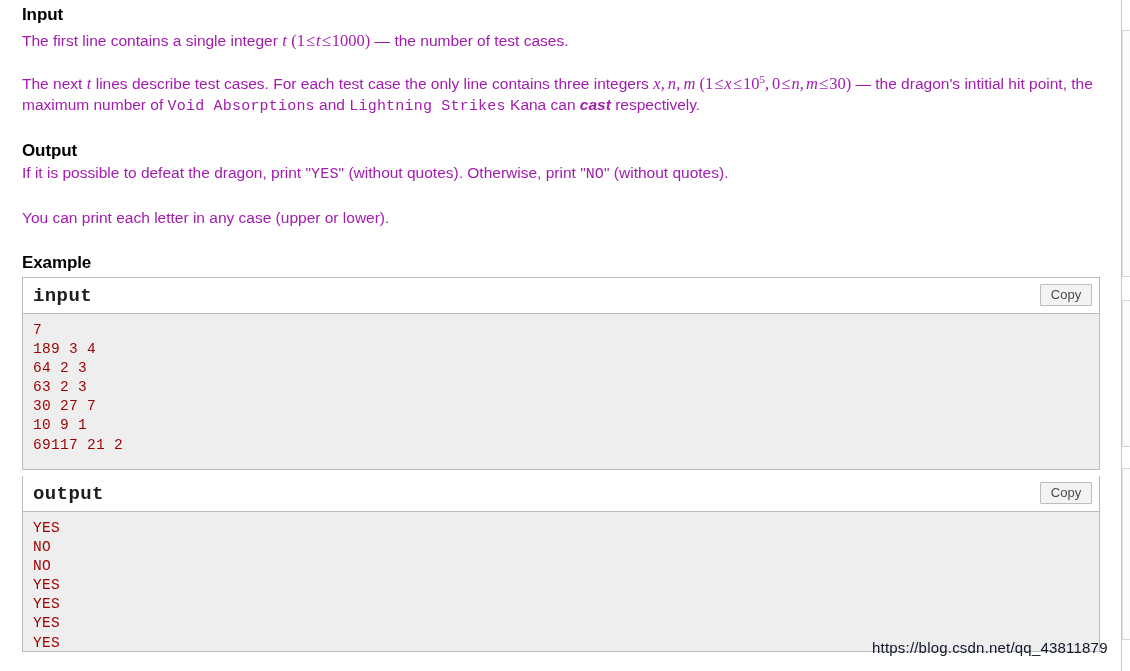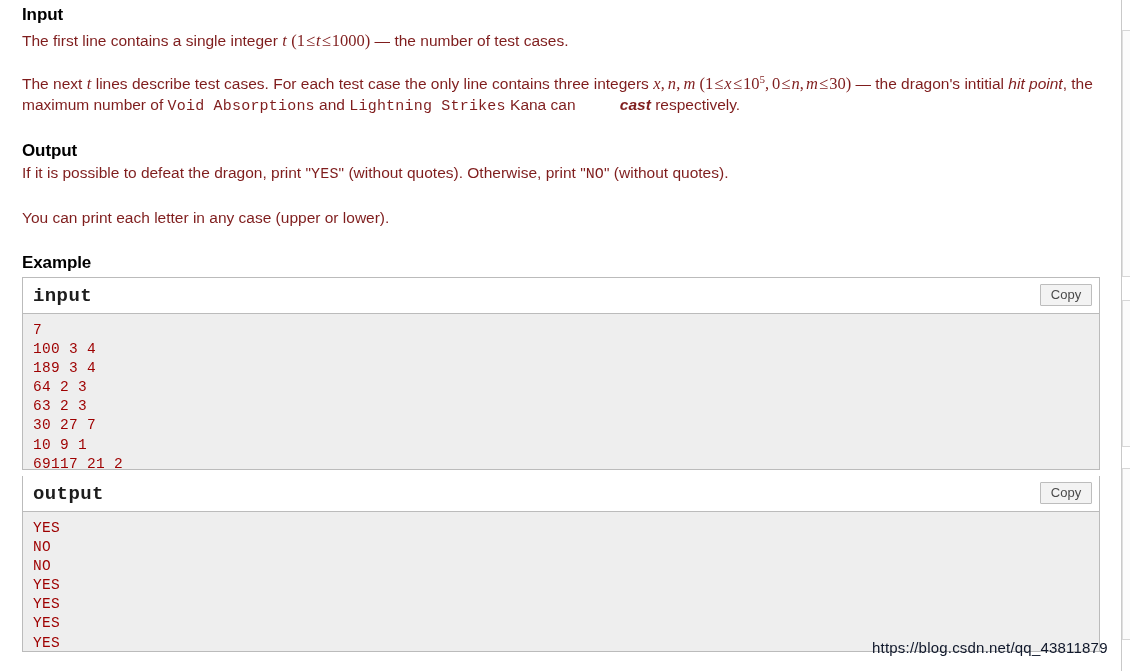--- a/index.html
+++ b/index.html
@@ -62,21 +62,21 @@
     line-height: 22px;
     letter-spacing: -0.1px;
     color: #000;
   }
 
   p.para {
     font-size: 15.5px;
     line-height: 21px;
     margin: 0;
     padding: 0;
-    color: #7f1d1d;
+    color: #a21caf;
   }
 
   
   .mj {
     font-family: "Liberation Serif", "DejaVu Serif", serif;
     font-style: italic;
     font-size: 16.5px;
     letter-spacing: 0.2px;
   }
   .mj-up {
@@ -98,26 +98,24 @@
     line-height: 0;
   }
 
   
   .tt {
     font-family: "Liberation Mono", "DejaVu Sans Mono", monospace;
     font-size: 15px;
     letter-spacing: 0.2px;
   }
   .it {
-    font-style: italic;
   }
   .bi {
     font-style: italic;
     font-weight: bold;
-    margin-left: 40px;
   }
 
   
   .sample-tests {
     position: absolute;
     left: 22px;
     width: 1078px;
     border: 1px solid #bbbbbb;
     box-sizing: border-box;
     background: #ffffff;
@@ -213,21 +211,21 @@
 
   <div class="content" style="top:252px;">
     <h2 class="section-title">Example</h2>
   </div>
 
   <div class="sample-tests" style="top:277px;">
     <div class="sample-title">
       <span class="label">input</span>
       <div class="copy-btn">Copy</div>
     </div>
-    <pre class="sample-pre" style="height:155px;"><span class="line">7</span><span class="line">100 3 4</span><span class="line">189 3 4</span><span class="line">64 2 3</span><span class="line">63 2 3</span><span class="line">30 27 7</span><span class="line">10 9 1</span><span class="line">69117 21 2</span></pre>
+    <pre class="sample-pre" style="height:155px;"><span class="line">7</span><span class="line">189 3 4</span><span class="line">64 2 3</span><span class="line">63 2 3</span><span class="line">30 27 7</span><span class="line">10 9 1</span><span class="line">69117 21 2</span></pre>
   </div>
 
   <div class="sample-tests" style="top:476px; border-top:none;">
     <div class="sample-title">
       <span class="label">output</span>
       <div class="copy-btn">Copy</div>
     </div>
     <pre class="sample-pre" style="height:139px;"><span class="line">YES</span><span class="line">NO</span><span class="line">NO</span><span class="line">YES</span><span class="line">YES</span><span class="line">YES</span><span class="line">YES</span></pre>
   </div>
 

